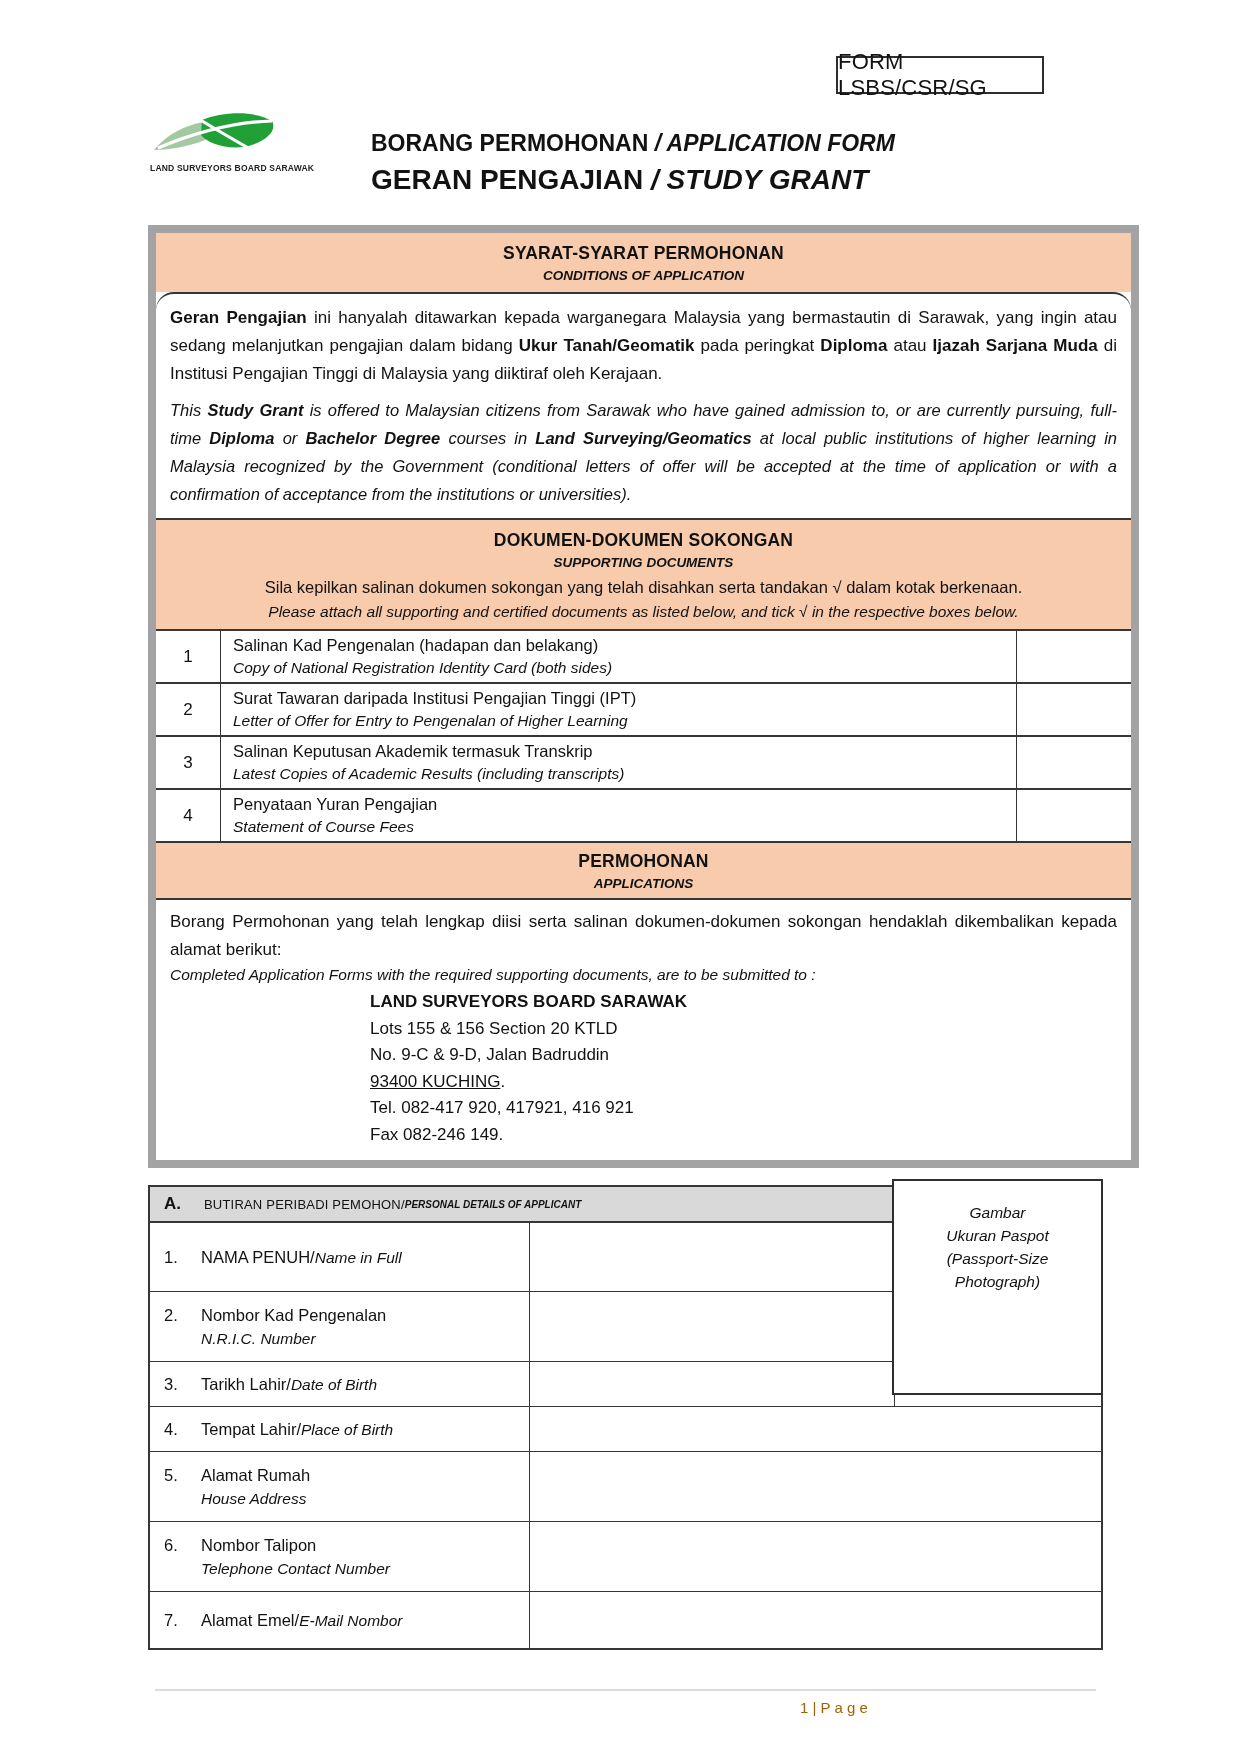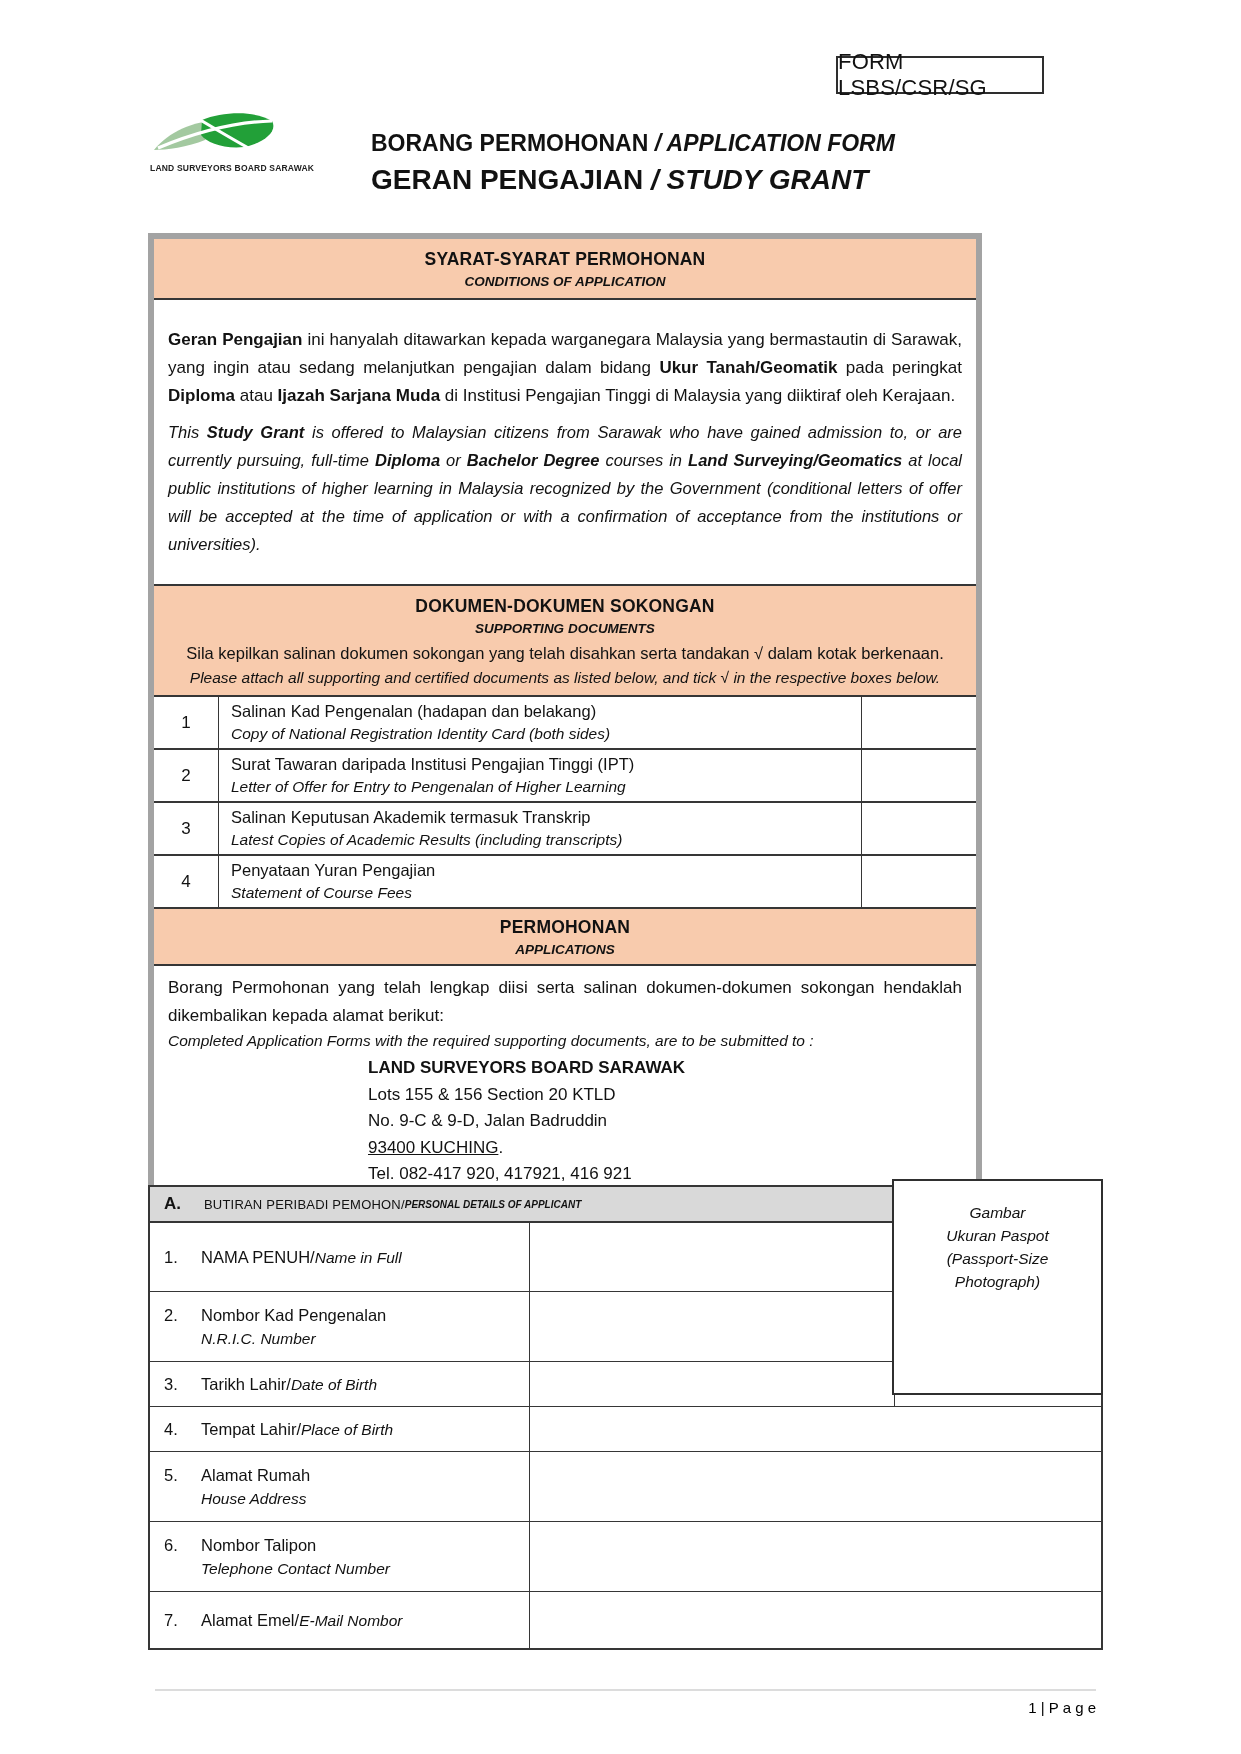--- a/index.html
+++ b/index.html
@@ -15,28 +15,28 @@
     font-size:22px; letter-spacing:0.2px;
   }
   .logo { position:absolute; left:150px; top:110px; width:164px; text-align:center; }
   .logo svg { display:block; width:164px; height:52px; }
   .logo-caption { font-size:8.5px; font-weight:bold; letter-spacing:0.2px; white-space:nowrap; margin-top:1px; color:#222; }
   .titles { position:absolute; left:371px; top:130px; white-space:nowrap; }
   .t1 { font-size:23px; font-weight:bold; }
   .t2 { font-size:28px; font-weight:bold; margin-top:7px; }
   .it { font-style:italic; }
   
-  .doc-stack { position:absolute; left:148px; top:225px; width:834px; border:6px solid #a3a3a3; box-sizing:border-box;margin-top:8px; }
+  .doc-stack { position:absolute; left:148px; top:225px; width:991px; border:8px solid #a3a3a3; box-sizing:border-box; }
   .bt { border-top:2px solid #363636; }
   .band { background:#F8CBAD; text-align:center; padding:7px 12px 6px; }
   .band-title { font-size:17.5px; font-weight:bold; line-height:26px; letter-spacing:0.2px; }
   .band-sub { font-size:13.5px; font-weight:bold; font-style:italic; line-height:20px; }
   .band-note { font-size:16.5px; line-height:25px; margin-top:2px; }
   .band-note-en { font-size:15.5px; font-style:italic; line-height:23px; }
-  .syarat-body { padding:26px 14px; }
+  .syarat-body { padding:10px 14px;border-radius:18px; }
   .syarat-body p { margin:0; text-align:justify; }
   .p-my { font-size:17px; line-height:28px; }
   .p-en { font-size:16.5px; font-style:italic; line-height:28px; margin-top:8px !important; }
   .doc-row { display:grid; grid-template-columns:65px 1fr 115px; border-top:2px solid #363636; min-height:50px; }
   .doc-no { border-right:1.5px solid #363636; display:flex; align-items:center; justify-content:center; font-size:17px; }
   .doc-desc { padding:3px 12px; display:flex; flex-direction:column; justify-content:center; }
   .doc-my { font-size:16.5px; line-height:23px; }
   .doc-en { font-size:15.5px; font-style:italic; line-height:22px; }
   .doc-check { border-left:1.5px solid #363636; }
   .band-perm { padding:5px 12px 4px; }
@@ -64,21 +64,21 @@
   .sa-value.mid { flex:none; width:365px; box-sizing:border-box; border-right:1.5px solid #363636; }
   .sa-age { flex:1; display:flex; align-items:center; padding-left:12px; font-size:16.5px; }
   .h68{height:68px} .h70{height:70px} .h45{height:45px} .h57{height:57px}
   .photo-box {
     position:absolute; left:892px; top:1179px; width:211px; height:216px;
     background:#fff; border:2px solid #2f2f2f; box-sizing:border-box; z-index:5;
     text-align:center; padding:20px 12px 0; font-style:italic; font-size:15.5px; line-height:23px;
   }
   
   .footer-line { position:absolute; left:155px; top:1689px; width:941px; height:2px; background:#dcdcdc; }
-  .footer-text { position:absolute; left:800px; top:1699px; width:296px; text-align:right; font-size:15px; color:#000000; }
+  .footer-text { position:absolute; left:800px; top:1699px; width:296px; text-align:left; font-size:15px; color:#a16207; }
 </style>
 </head>
 <body>
 
 <div class="page">
 
   <div class="form-tag">
     <span>FORM LSBS/CSR/SG</span>
   </div>
 

